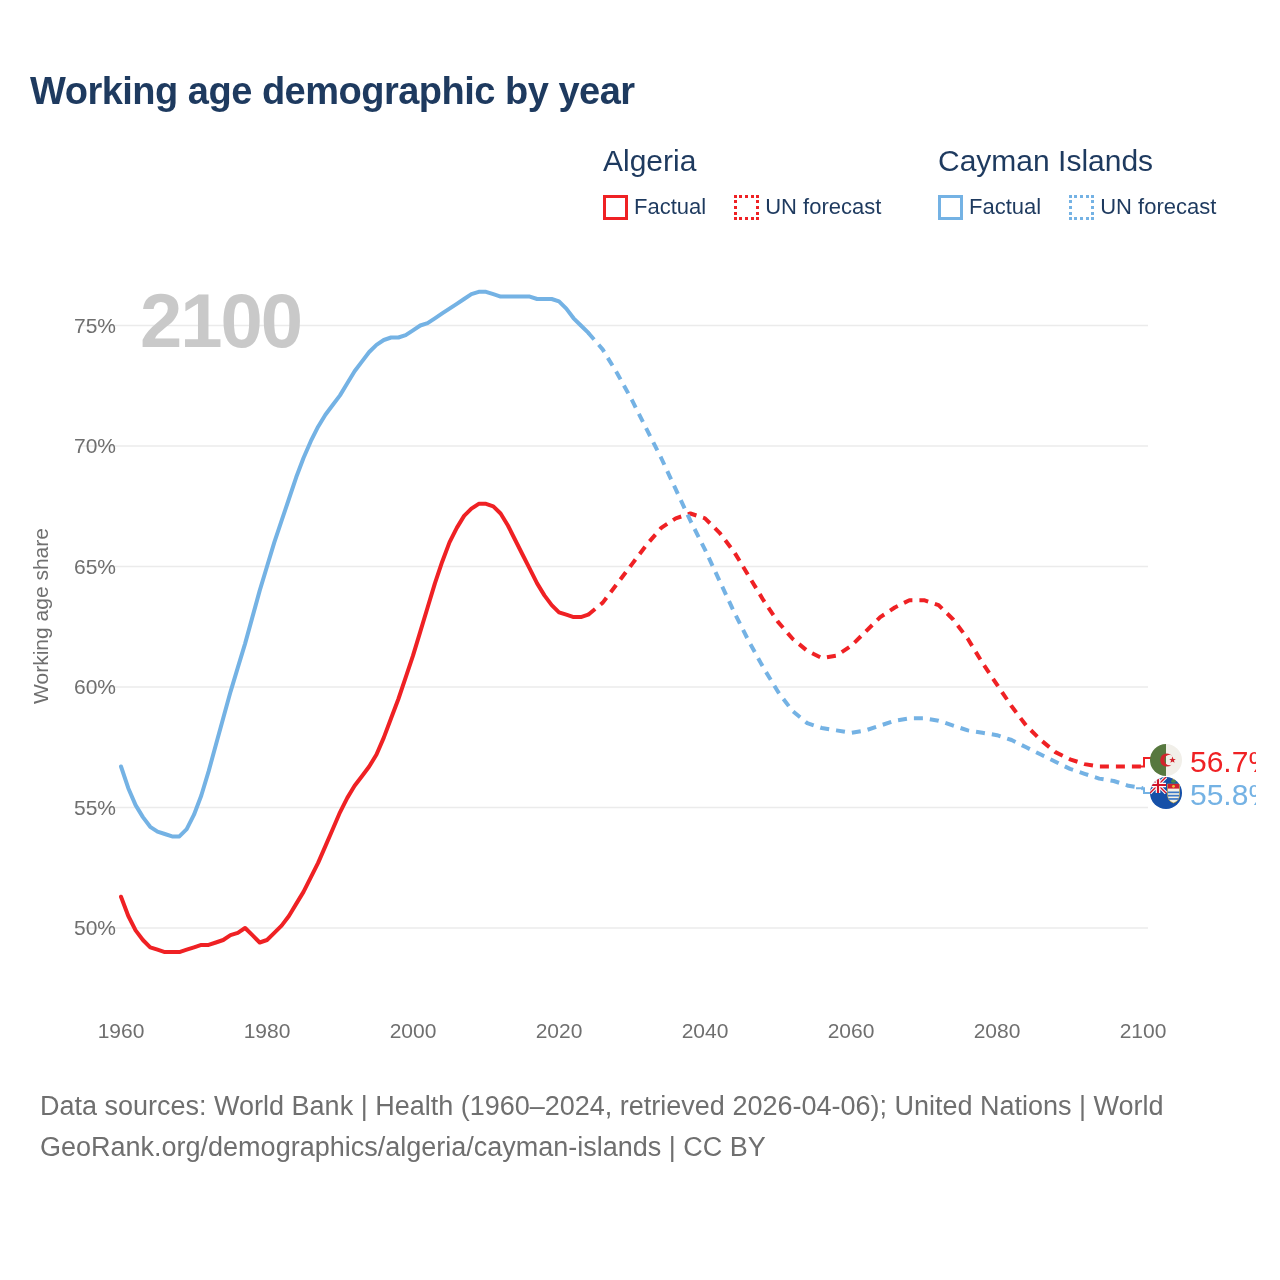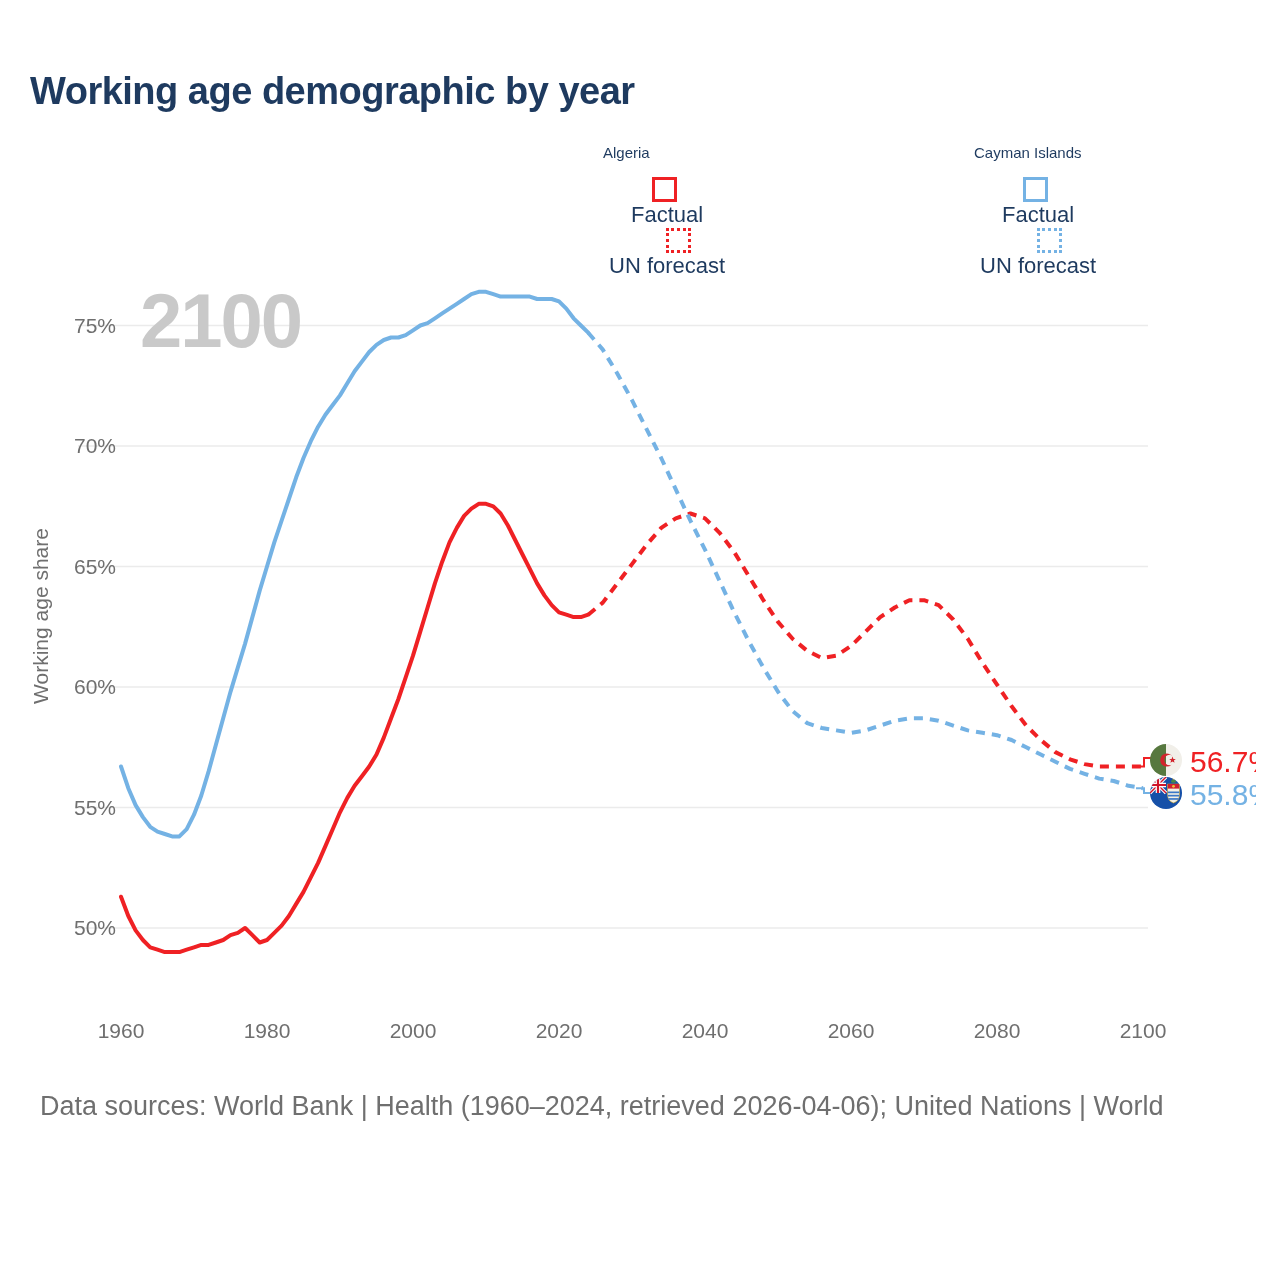--- a/index.html
+++ b/index.html
@@ -1,22 +1,22 @@
 <!DOCTYPE html>
 <html><head>
 <meta charset="utf-8">
 <style>
   html,body{margin:0;padding:0;background:#ffffff;}
   .page{position:relative;width:1256px;height:1280px;background:#fff;overflow:hidden;
         font-family:"Liberation Sans",sans-serif;}
   .title{position:absolute;left:30px;top:70px;font-size:38px;font-weight:700;
          color:#1e3a5f;letter-spacing:-0.5px;}
   .legend-group{position:absolute;}
-  .lg-country{font-size:15px;color:#1e3a5f;}
-  .lg-row{display:flex;align-items:center;margin-top:16px;flex-direction:column;}
+  .lg-country{font-size:30px;color:#1e3a5f;}
+  .lg-row{display:flex;align-items:center;margin-top:16px;}
   .sw{width:19px;height:19px;background:#fff;display:inline-block;flex:0 0 auto;}
   .sw-solid-red{border:3px solid #ef2124;}
   .sw-dotted-red{border:3px dotted #ef2124;}
   .sw-solid-blue{border:3px solid #74b2e4;}
   .sw-dotted-blue{border:3px dotted #74b2e4;}
   .lg-label{font-size:22px;color:#1e3a5f;margin-left:6px;}
   .sw.second{margin-left:28px;}
   svg.plot{position:absolute;left:0;top:0;}
   .watermark{font-family:"Liberation Sans",sans-serif;font-size:76px;font-weight:700;
              fill:#c9c9c9;letter-spacing:-2px;}
@@ -38,21 +38,21 @@
 
   <div class="legend-group" style="left:603px;top:144px;">
     <div class="lg-country">Algeria</div>
     <div class="lg-row">
       <span class="sw sw-solid-red"></span>
       <span class="lg-label">Factual</span>
       <span class="sw sw-dotted-red second"></span>
       <span class="lg-label">UN forecast</span>
     </div>
   </div>
-  <div class="legend-group" style="left:938px;top:144px;margin-left:36px;">
+  <div class="legend-group" style="left:938px;top:144px;">
     <div class="lg-country">Cayman Islands</div>
     <div class="lg-row">
       <span class="sw sw-solid-blue"></span>
       <span class="lg-label">Factual</span>
       <span class="sw sw-dotted-blue second"></span>
       <span class="lg-label">UN forecast</span>
     </div>
   </div>
 
   <svg class="plot" width="1280" height="1280" viewBox="0 0 1280 1280">
@@ -150,15 +150,16 @@
         </g>
       </g>
     </g>
 
     <text class="endlabel red" x="1190" y="772">56.7%</text>
     <text class="endlabel blue" x="1190" y="805">55.8%</text>
   </svg>
 
   <div class="footer">
     <span>Data sources: World Bank | Health (1960–2024, retrieved 2026-04-06); United Nations | World</span>
+    <span>GeoRank.org/demographics/algeria/cayman-islands | CC BY</span>
   </div>
 
 </div>
 
 </body></html>

